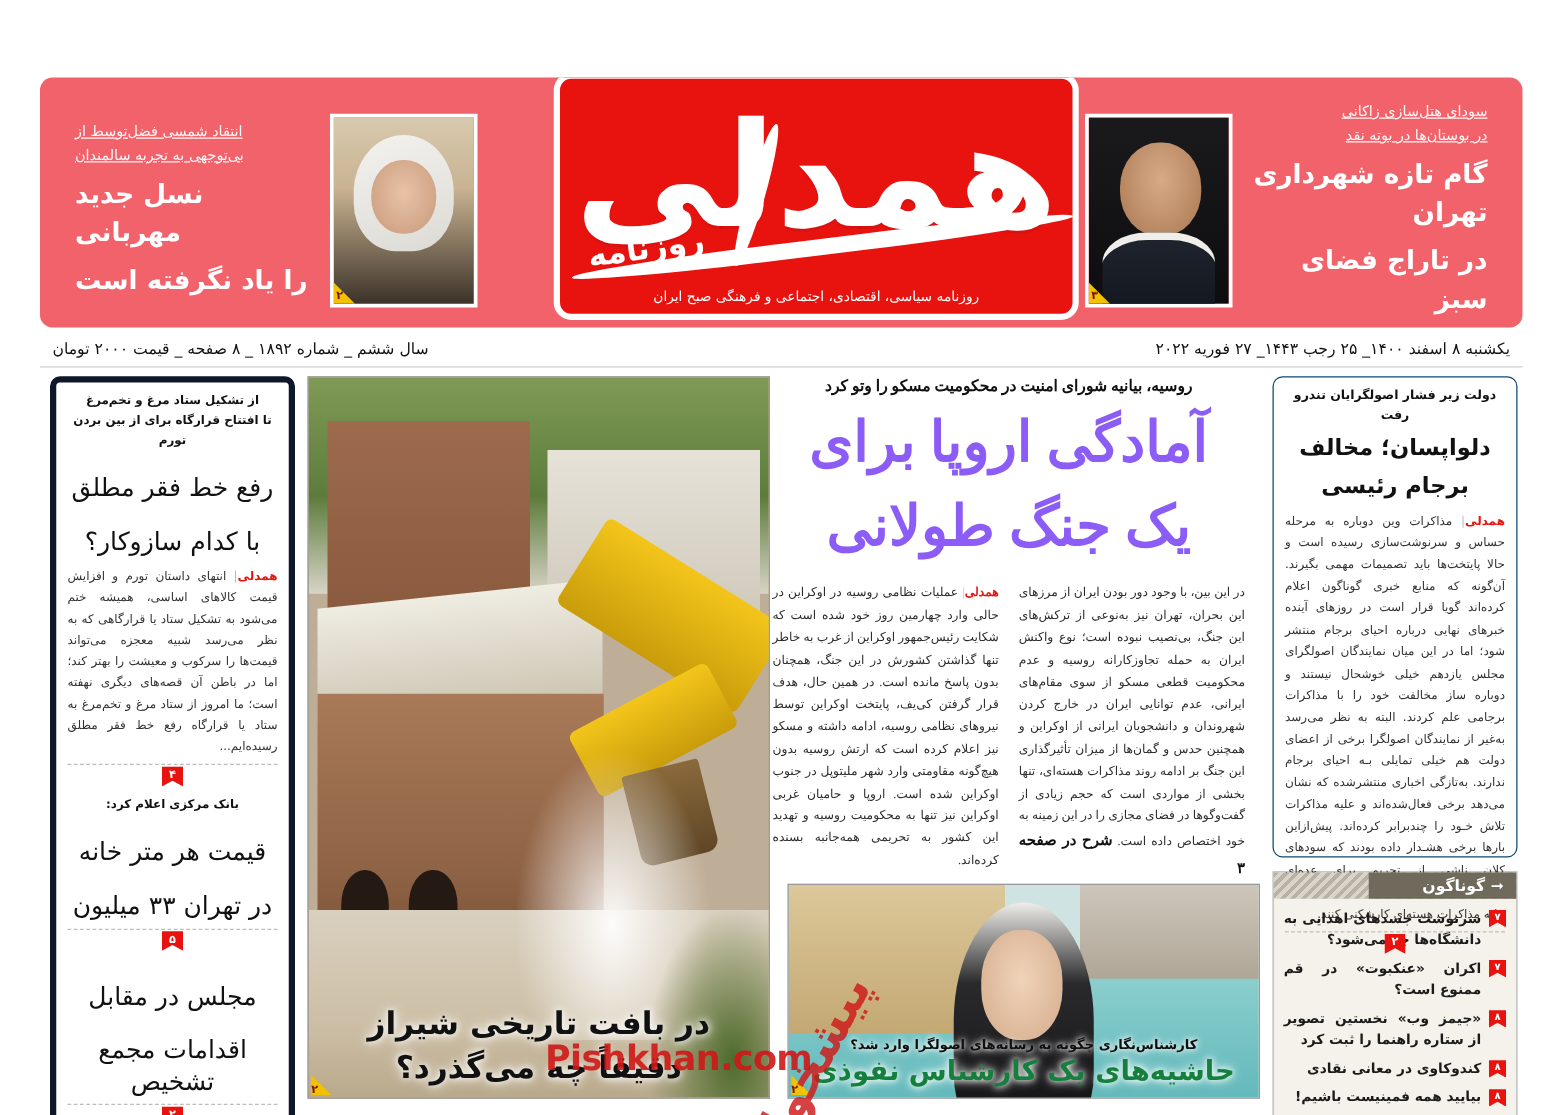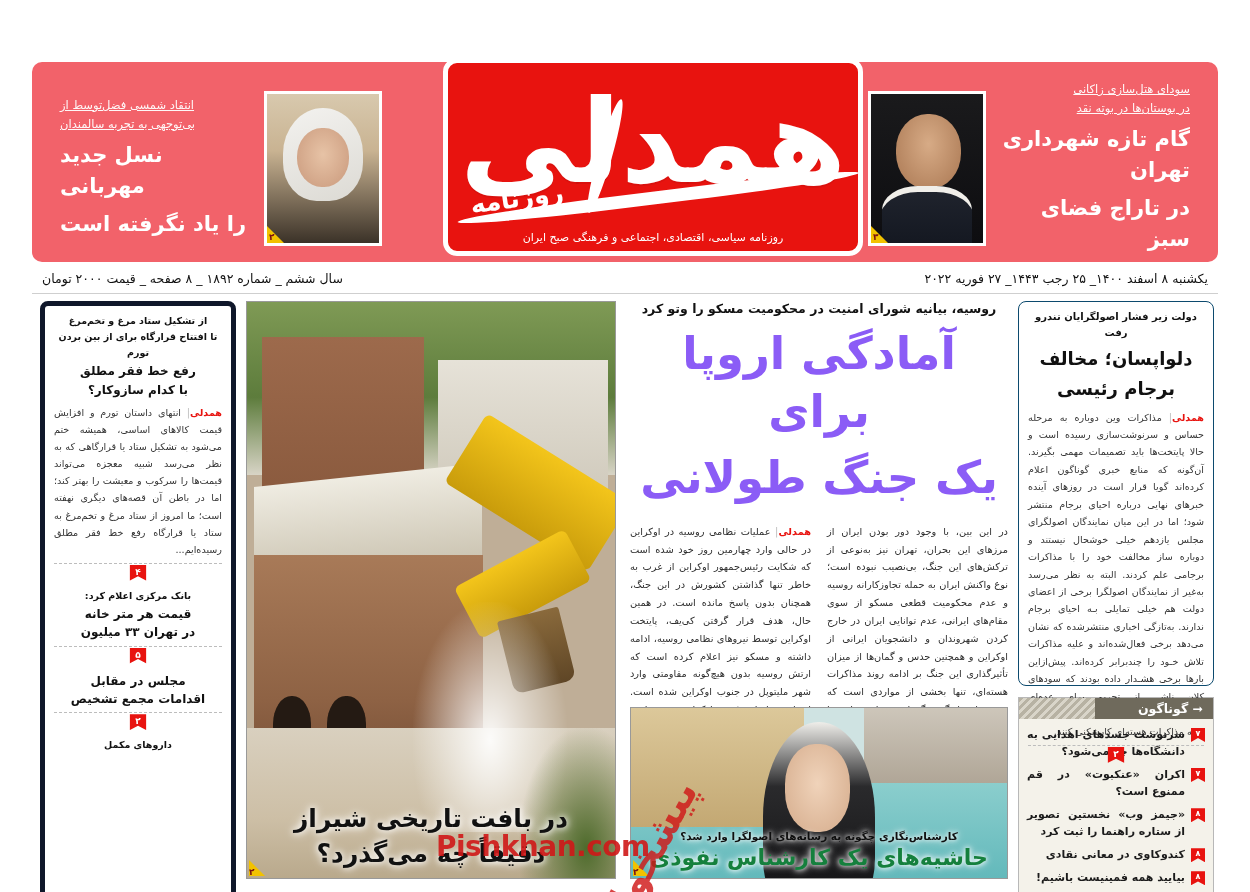--- a/index.html
+++ b/index.html
@@ -178,22 +178,22 @@
     width: 196px; height: 578px;
   }
 
   
   .litem { padding-bottom: 4px; }
   .lkicker {
     font-size: 9.5px; color: #111; text-align: center;
     line-height: 1.7; font-weight: bold;
   }
   .ltitle {
-    font-size: 12px; font-weight: bold; color: #111;
-    text-align: center; line-height: 1.28; margin-top: 3px;
+    font-size: 20px; font-weight: normal; color: #111;
+    text-align: center; line-height: 1.28; margin-top: 17px;
   }
   .lbody {
     font-size: 9.6px; color: #333; line-height: 1.78;
     text-align: justify; margin-top: 6px;
   }
   .tag-hamdeli { color: #e8130f; font-weight: bold; }
   .tag-bar { color: #bbb; }
   .pagemark {
     position: relative;
     height: 17px; margin: 5px 0 4px;
@@ -264,22 +264,23 @@
   }
   .photo-corner {
     position: absolute; left: 2px; bottom: 2px;
     width: 0; height: 0;
     border-left: 16px solid #f2c200; border-top: 16px solid transparent;
   }
   .photo-corner-num { position:absolute; left:2px; bottom:1px; font-size:9px; color:#7a1010; font-weight:bold; }
 
   
   .lead {
-    position: absolute; right: 0; top: 0;
+    position: absolute; right: 12px; top: 0;
     width: 378px;
+    font-family: Liberation Serif, serif;
   }
   .lead-kicker { font-size: 12.5px; font-weight: bold; color: #111; text-align: center; }
   .lead-title {
     font-size: 45px; font-weight: bold; color: #8b5cf6;
     text-align: center; line-height: 1.28; margin-top: 9px;
   }
   .lead-cols {
     display: flex; gap: 16px; margin-top: 16px;
     font-size: 9.8px; color: #2d2d2d; line-height: 1.82; text-align: justify;
   }

